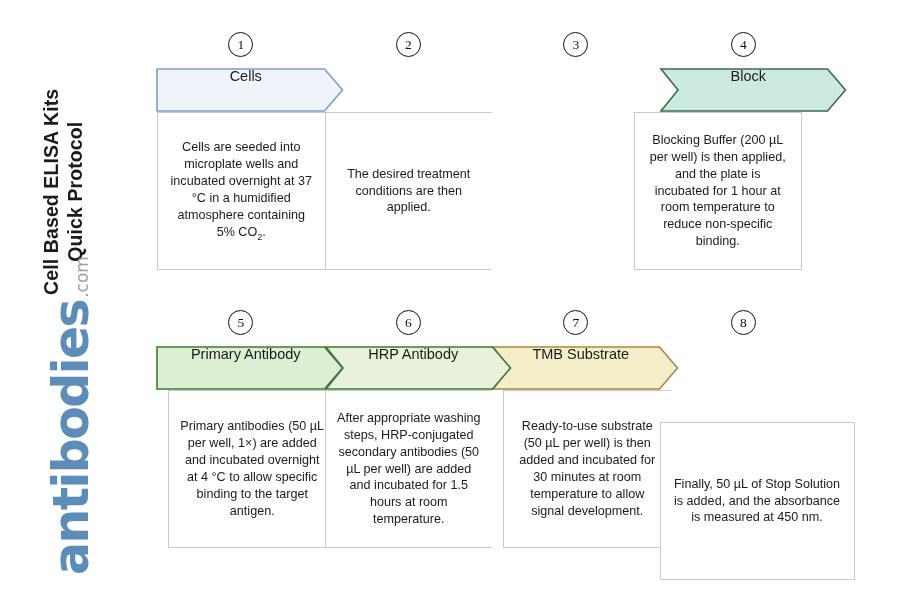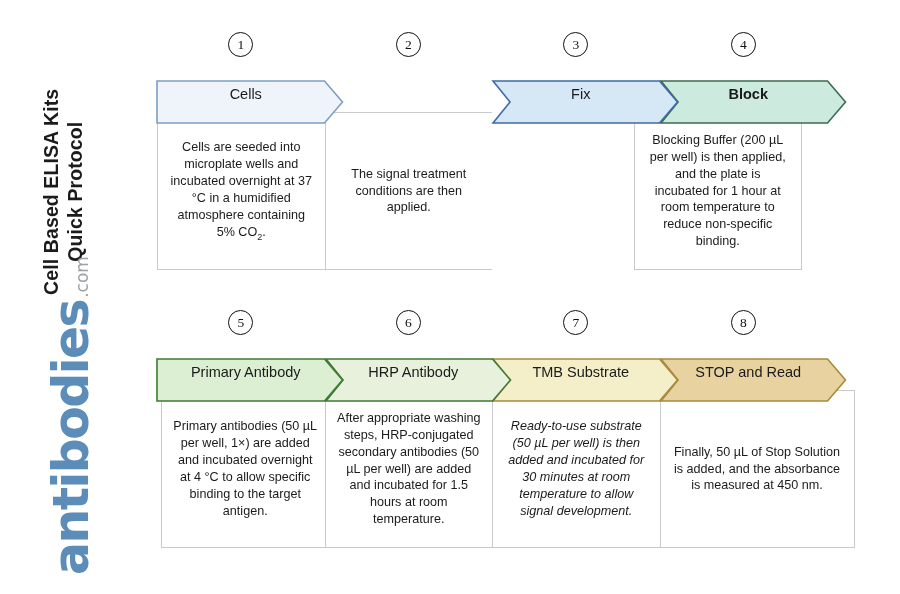--- a/index.html
+++ b/index.html
@@ -99,25 +99,24 @@
     color: #111111;
     font-family: "Liberation Serif", serif;
   }
 
   .chevron-strip {
     position: relative;
     height: 44px;
   }
   .chev {
     position: absolute;
-    top: 12px;
+    top: 0;
     height: 28px;
     box-sizing: border-box;
     display: flex;
-    align-items: center;
     justify-content: center;
     font-size: 14.5px;
     color: #1b1b1b;
   }
   .chev-bg {
     position: absolute;
     inset: 0;
   }
   .chev-label {
     position: relative;
@@ -179,43 +178,35 @@
     </div>
     <div class="chevron-strip">
       <div class="chev" style="left: 0px; width: 185.5px; z-index: 4;">
         <div class="chev-bg">
           <svg width="185.5" height="44" viewBox="0 0 185.5 44" style="display:block;overflow:visible">
             <polygon points="0,1 167.5,1 185.5,22 167.5,43 0,43" fill="#eef4fa" stroke="#7d9fc4" stroke-width="1.6" stroke-linejoin="miter"></polygon>
           </svg>
         </div>
         <span class="chev-label">Cells</span>
       </div>
-      <div class="chev" style="left: 335px; width: 185.5px; z-index: 2;">
-        <div class="chev-bg">
-          <svg width="185.5" height="44" viewBox="0 0 185.5 44" style="display:block;overflow:visible">
-            <polygon points="1,1 18,22 1,43 167.5,43 185.5,22 167.5,1" fill="#d6e7f5" stroke="#3d6ba5" stroke-width="1.6" stroke-linejoin="miter"></polygon>
-          </svg>
-        </div>
-        <span class="chev-label">Fix</span>
-      </div>
-      <div class="chev" style="left: 502.5px; width: 185.5px; z-index: 1; font-weight: bold;">
+      <div class="chev" style="left: 502.5px; width: 185.5px; z-index: 1;">
         <div class="chev-bg">
           <svg width="185.5" height="44" viewBox="0 0 185.5 44" style="display:block;overflow:visible">
             <polygon points="1,1 18,22 1,43 167.5,43 185.5,22 167.5,1" fill="#cdeade" stroke="#3c6b52" stroke-width="1.6" stroke-linejoin="miter"></polygon>
           </svg>
         </div>
         <span class="chev-label">Block</span>
       </div>
     </div>
     <div class="body-strip">
       <div class="body-cell" style="left: 0px; width: 167.5px; border-right: none;">
         <div class="body-text">Cells are seeded into microplate wells and incubated overnight at 37 °C in a humidified atmosphere containing 5% CO<sub>2</sub>.</div>
       </div>
       <div class="body-cell" style="left: 167.5px; width: 167.5px; border-right: none;">
-        <div class="body-text">The signal treatment conditions are then applied.</div>
+        <div class="body-text">The desired treatment conditions are then applied.</div>
       </div>
       <div class="body-cell" style="left: 477px; width: 167.5px;">
         <div class="body-text">Blocking Buffer (200 µL per well) is then applied, and the plate is incubated for 1 hour at room temperature to reduce non-specific binding.</div>
       </div>
     </div>
   </div>
 <div class="flow-row" id="row-bottom">
     <div class="num-strip">
       <div class="num-circle" style="left: 83.75px;">
         <span>5</span>
@@ -248,36 +239,28 @@
         <span class="chev-label">TMB Substrate</span>
       </div>
       <div class="chev" style="left: 167.5px; width: 185.5px; z-index: 3;">
         <div class="chev-bg">
           <svg width="185.5" height="44" viewBox="0 0 185.5 44" style="display:block;overflow:visible">
             <polygon points="1,1 18,22 1,43 167.5,43 185.5,22 167.5,1" fill="#e7f1dc" stroke="#3f7a33" stroke-width="1.6" stroke-linejoin="miter"></polygon>
           </svg>
         </div>
         <span class="chev-label">HRP Antibody</span>
       </div>
-      <div class="chev" style="left: 502.5px; width: 185.5px; z-index: 1;">
-        <div class="chev-bg">
-          <svg width="185.5" height="44" viewBox="0 0 185.5 44" style="display:block;overflow:visible">
-            <polygon points="1,1 18,22 1,43 167.5,43 185.5,22 167.5,1" fill="#e8d3a0" stroke="#a88a3c" stroke-width="1.6" stroke-linejoin="miter"></polygon>
-          </svg>
-        </div>
-        <span class="chev-label">STOP and Read</span>
-      </div>
     </div>
     <div class="body-strip">
-      <div class="body-cell" style="left: 4px; width: 167.5px; border-right: none;">
+      <div class="body-cell" style="left: 11px; width: 167.5px; border-right: none;">
         <div class="body-text">Primary antibodies (50 µL per well, 1×) are added and incubated overnight at 4 °C to allow specific binding to the target antigen.</div>
       </div>
       <div class="body-cell" style="left: 167.5px; width: 167.5px; border-right: none;">
         <div class="body-text">After appropriate washing steps, HRP-conjugated secondary antibodies (50 µL per well) are added and incubated for 1.5 hours at room temperature.</div>
       </div>
-      <div class="body-cell" style="left: 335px; width: 167.5px; border-right: none; font-style: italic;">
+      <div class="body-cell" style="left: 346px; width: 167.5px; border-right: none;">
         <div class="body-text">Ready-to-use substrate (50 µL per well) is then added and incubated for 30 minutes at room temperature to allow signal development.</div>
       </div>
-      <div class="body-cell" style="left: 502.5px; width: 195px;">
+      <div class="body-cell" style="left: 502.5px; width: 195px; margin-top: 32px;">
         <div class="body-text">Finally, 50 µL of Stop Solution is added, and the absorbance is measured at 450 nm.</div>
       </div>
     </div>
   </div>
 
 </body></html>

